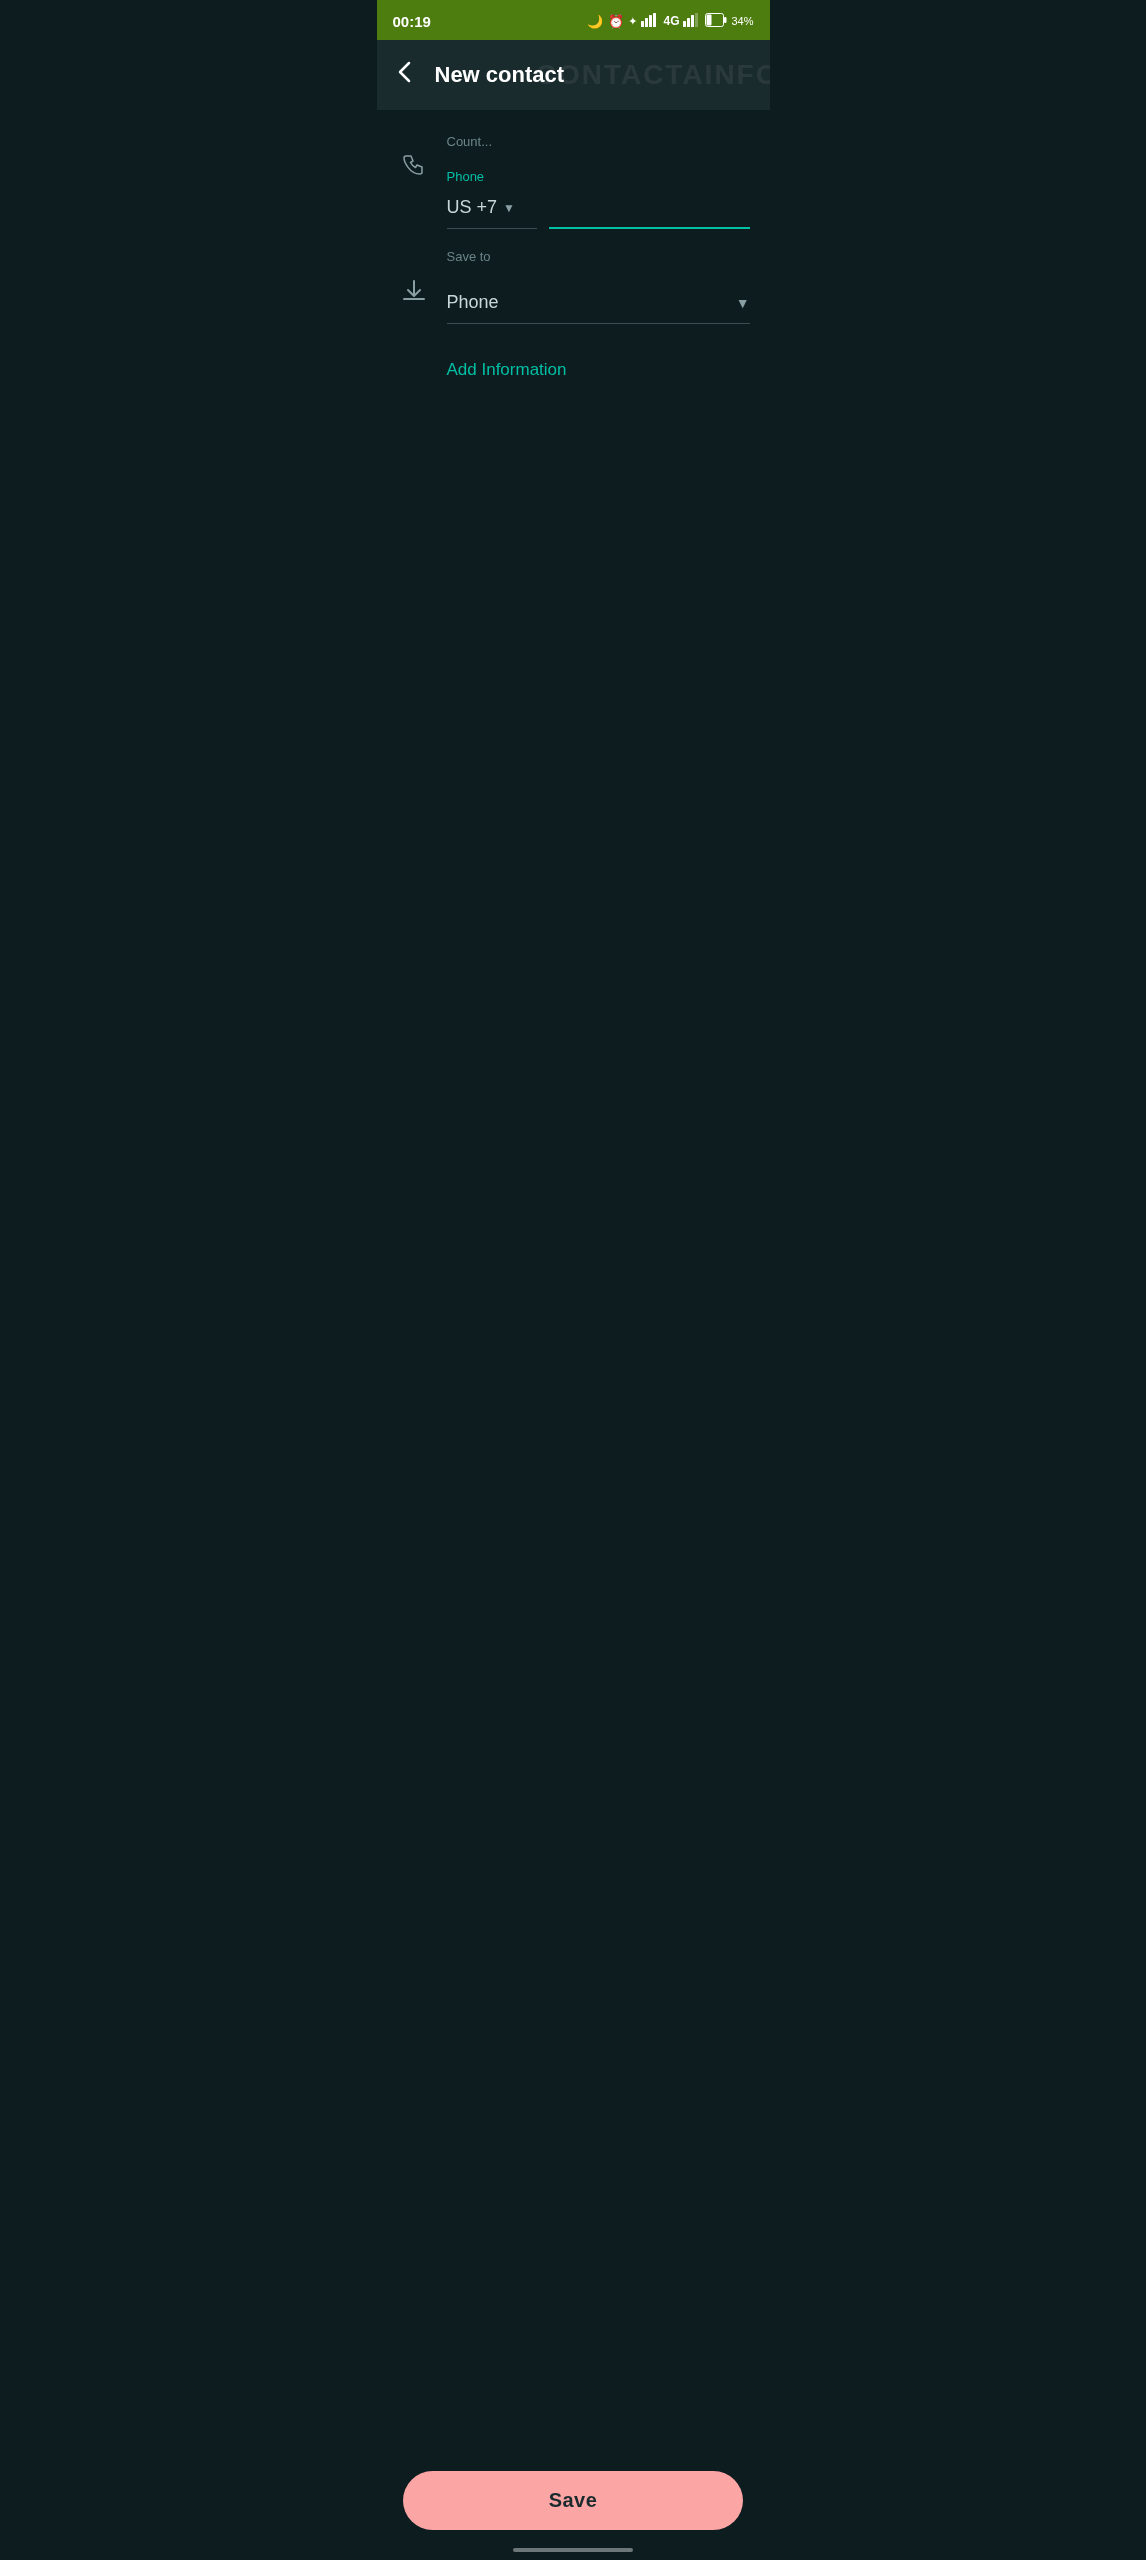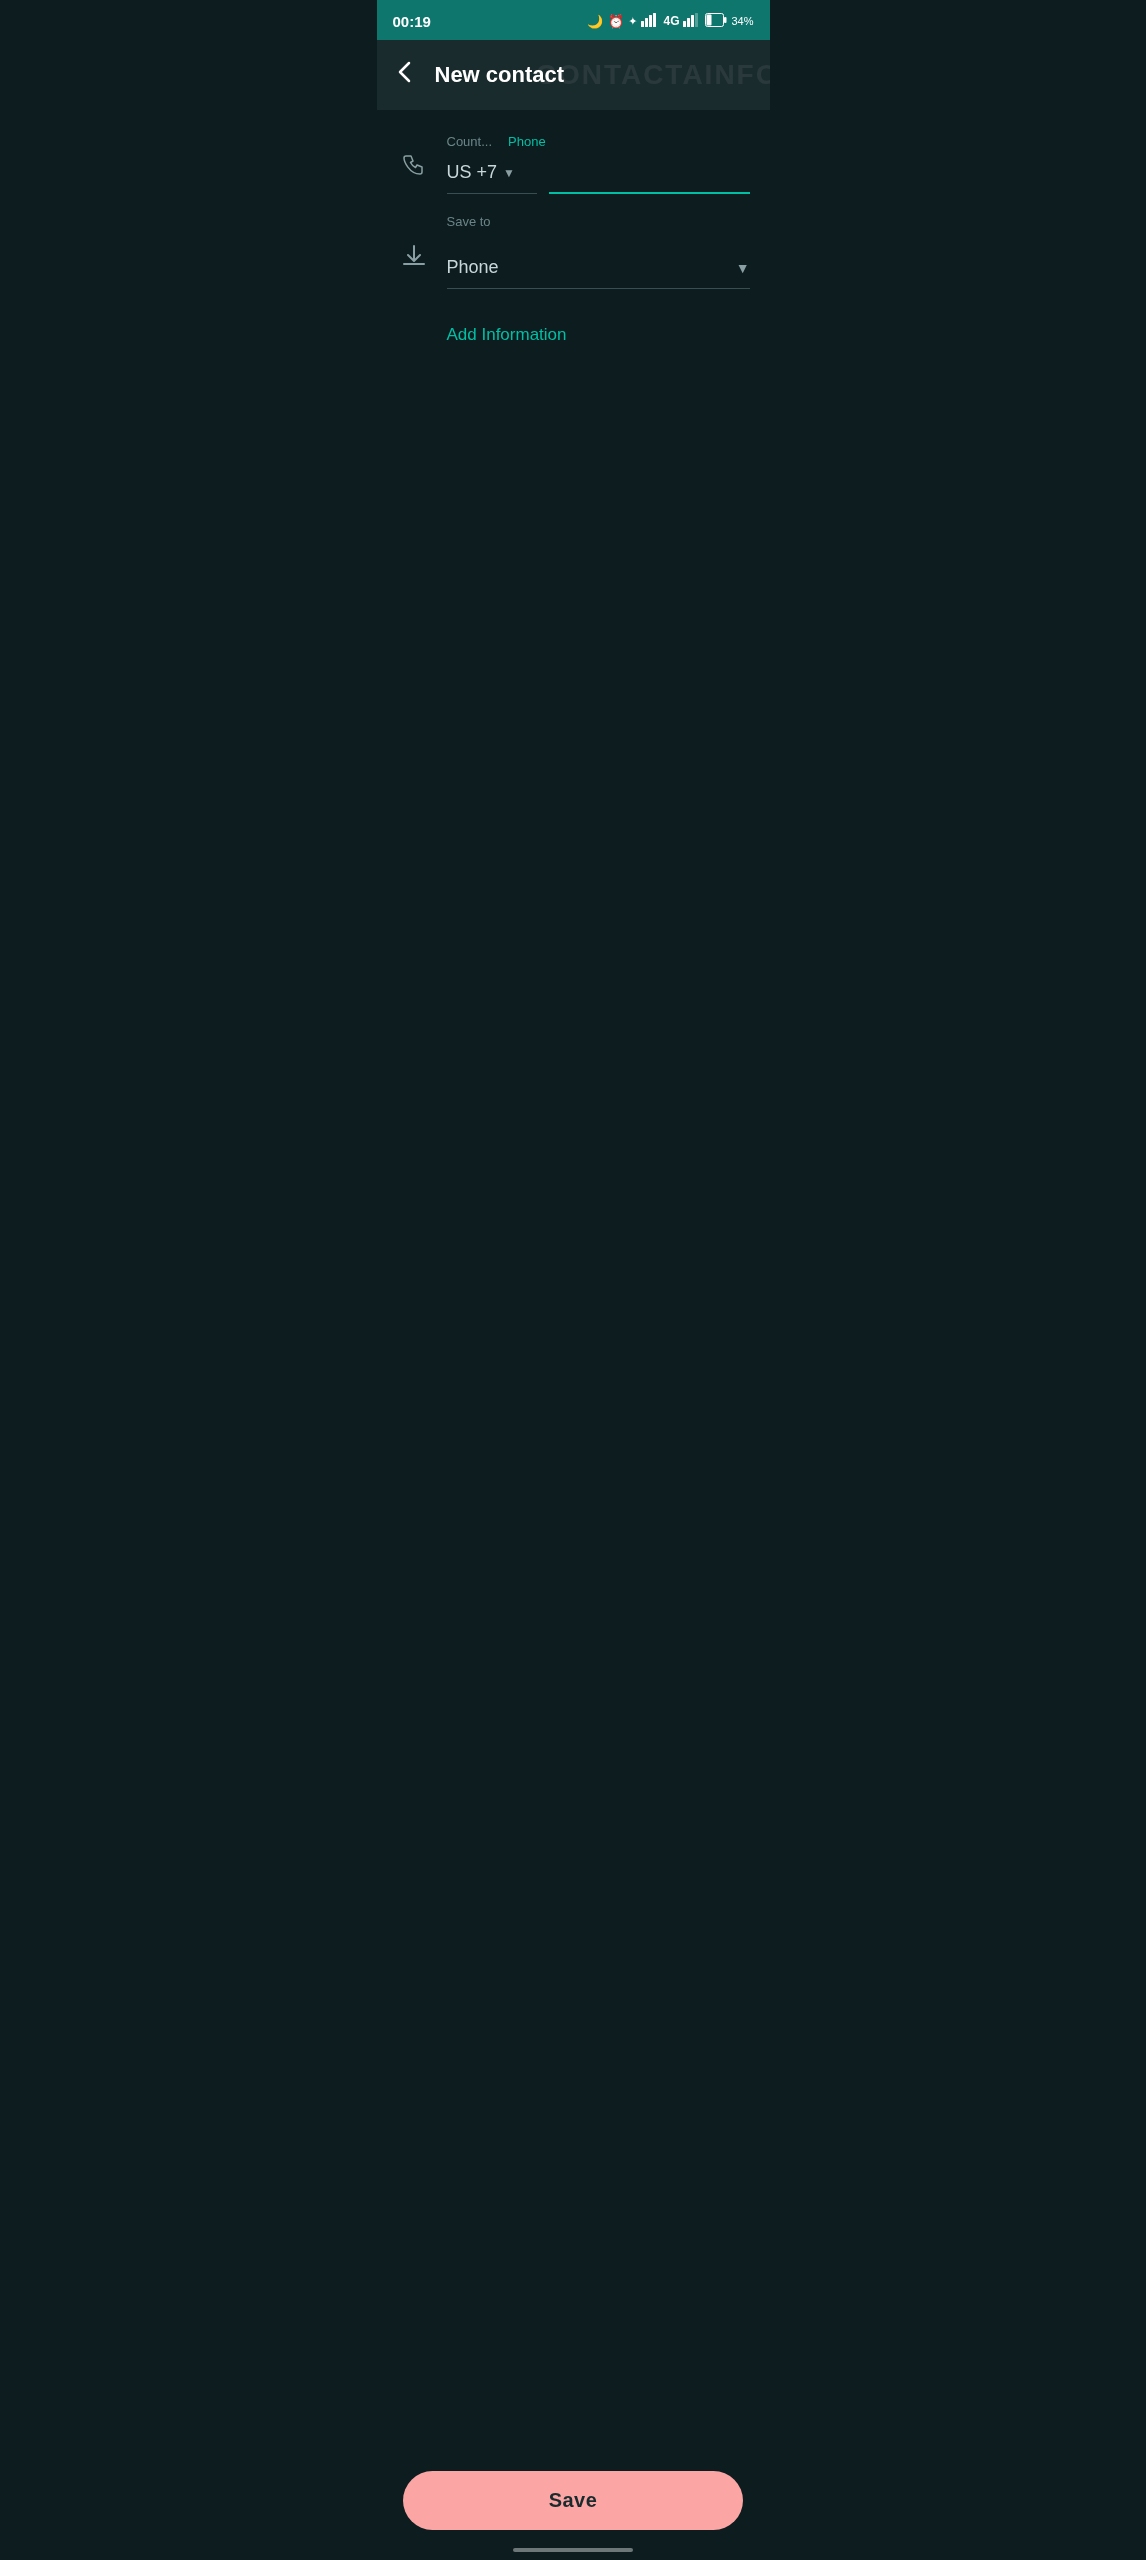--- a/index.html
+++ b/index.html
@@ -15,21 +15,21 @@
       position: relative;
       overflow-x: hidden;
     }
 
     
     .status-bar {
       display: flex;
       justify-content: space-between;
       align-items: center;
       padding: 8px 16px 6px;
-      background-color: #0f766e;
+      background-color: #4d7c0f;
       height: 40px;
     }
 
     .status-time {
       font-size: 15px;
       font-weight: 600;
       color: #ffffff;
     }
 
     .status-icons {
@@ -325,21 +325,21 @@
 <div class="form-container">
 
 
   <div class="form-row-with-icon">
     <div class="field-icon">
       <svg width="28" height="28" viewBox="0 0 28 28" fill="#8a9fa3">
         <path d="M6 4h5l2 5-2.5 1.5c1 2 3 4 5 5L17 13l5 2v5c0 1-1 2-2 2C9 22 4 9 4 6c0-1 1-2 2-2z" stroke="#8a9fa3" stroke-width="1.5" fill="none" stroke-linejoin="round"></path>
       </svg>
     </div>
     <div class="fields-group">
-      <div style="display:flex;gap:16px;margin-bottom:0;">
+      <div style="display:flex;gap:16px;margin-bottom:0;flex-direction:column;">
         <span class="phone-label">Count...</span>
         <span class="phone-label active">Phone</span>
       </div>
       <div class="phone-section">
         <div class="country-selector">
           <span class="country-code">US +7</span>
           <span class="dropdown-arrow">▼</span>
         </div>
         <div class="phone-input-wrapper">
           <input type="tel" class="phone-number-input" placeholder="" autofocus="" style="">

